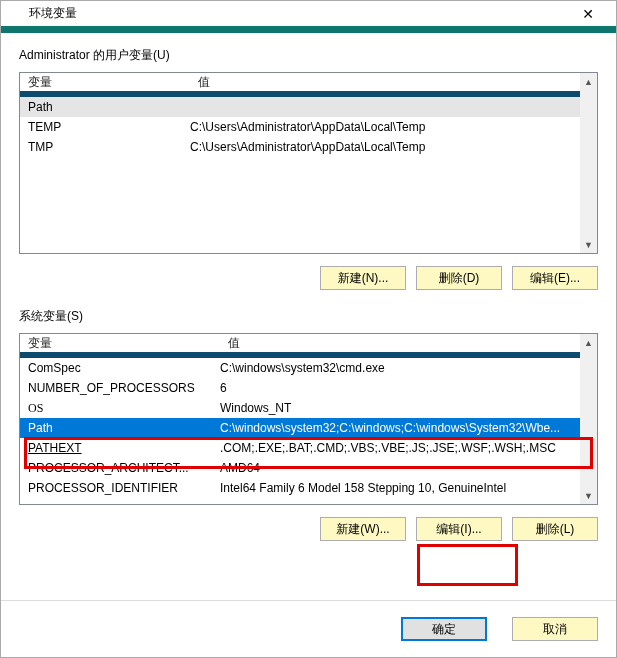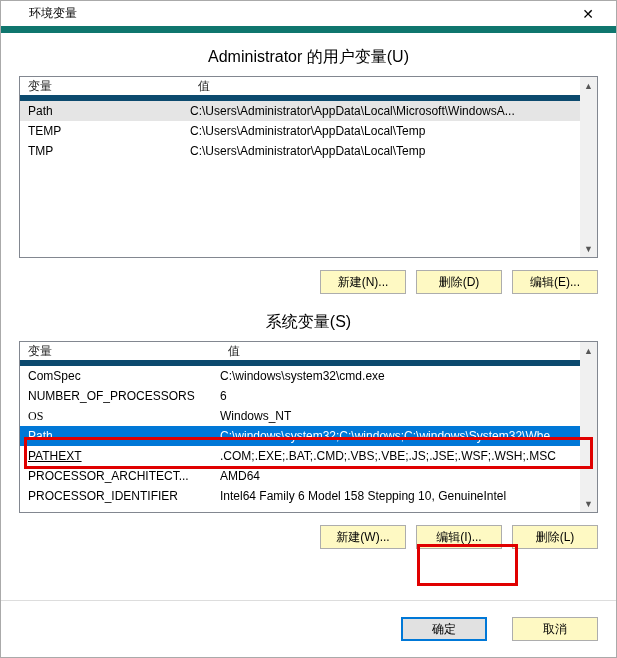--- a/index.html
+++ b/index.html
@@ -2,21 +2,21 @@
 <html><head>
 <meta charset="utf-8">
 <style>
 * { box-sizing: border-box; margin: 0; padding: 0; }
 body { font-family: "Microsoft YaHei", "Segoe UI", Tahoma, sans-serif; font-size: 12px; background: #fff; color: #000; }
 .window { width: 617px; height: 658px; border: 1px solid #aaa; display: flex; flex-direction: column; background: #fff; }
 .titlebar { height: 32px; display: flex; align-items: center; padding: 0 8px 0 28px; border-bottom: 7px solid #0f766e; }
 .titlebar .title { flex: 1; font-size: 12px; }
 .titlebar .close { width: 40px; height: 28px; display: flex; align-items: center; justify-content: center; font-size: 14px; font-family: Arial; cursor: pointer; }
 .content { flex: 1; padding: 14px 18px 10px 18px; display: flex; flex-direction: column; }
-.group-label { font-size: 16px; margin-bottom: 8px; text-align: center; }
+.group-label { font-size: 12px; margin-bottom: 8px; }
 .listbox { border: 1px solid #828790; background: #fff; position: relative; }
 .lb-user { height: 182px; }
 .lb-sys { height: 172px; }
 .lb-inner { position: absolute; inset: 0; overflow: hidden; }
 .lb-scroll { position: absolute; right: 0; top: 0; bottom: 0; width: 17px; background: #f0f0f0; display: flex; flex-direction: column; }
 .sb-btn { height: 17px; display: flex; align-items: center; justify-content: center; color: #555; font-size: 9px; }
 .sb-track { flex: 1; }
 .lb-header { display: flex; height: 24px; align-items: center; border-bottom: 6px solid #0c4a6e; background: #fff; gap: 8px; }
 .lb-header .col { padding: 0 8px; font-size: 12px; color: #222; }
 .col-name { width: 162px; }
@@ -52,21 +52,20 @@
     <div class="group-label">Administrator 的用户变量(U)</div>
     <div class="listbox lb-user">
       <div class="lb-inner">
         <div class="lb-header">
           <div class="col col-name">变量</div>
           <div class="col col-val">值</div>
         </div>
         <div id="user-rows">
               <div class="lb-row sel-gray">
                 <div class="cell" style="width: 162px;">Path</div>
-                <div class="cell" style="flex: 1 1 0%;">C:\Users\Administrator\AppData\Local\Microsoft\WindowsA...</div>
               </div>
               <div class="lb-row">
                 <div class="cell" style="width: 162px;">TEMP</div>
                 <div class="cell" style="flex: 1 1 0%;">C:\Users\Administrator\AppData\Local\Temp</div>
               </div>
               <div class="lb-row">
                 <div class="cell" style="width: 162px;">TMP</div>
                 <div class="cell" style="flex: 1 1 0%;">C:\Users\Administrator\AppData\Local\Temp</div>
               </div>
             </div>

